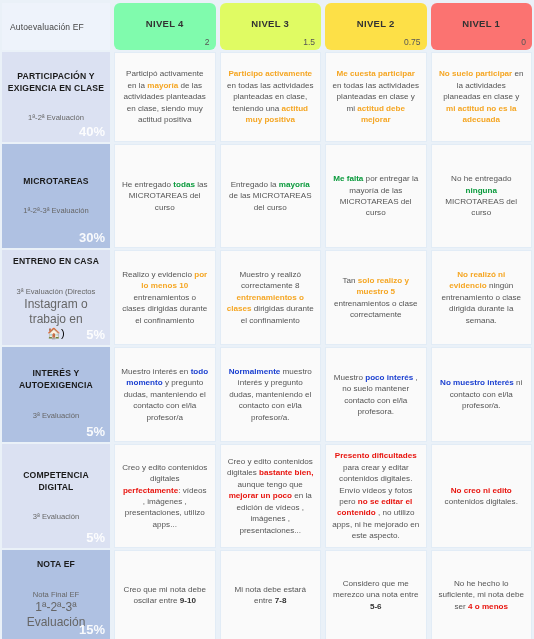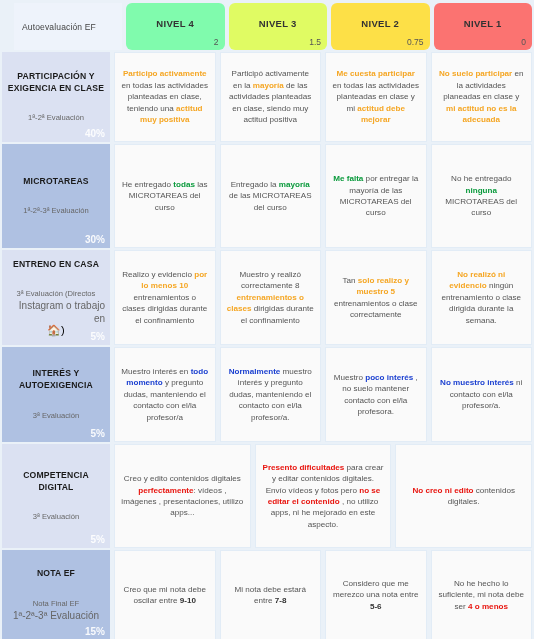--- a/index.html
+++ b/index.html
@@ -26,21 +26,20 @@
     box-sizing:border-box;
   }
   .hdr-title{
     width:108px;flex:0 0 108px;
     background:#eef3fb;
     display:flex;align-items:center;
     padding-left:8px;
     box-sizing:border-box;
     font-size:8.5px;color:#444;
     letter-spacing:.15px;
-    margin-left:12px;
   }
   .hdr-level{
     flex:1 1 0;
     margin-left:4px;
     position:relative;
     display:flex;align-items:center;justify-content:center;
     box-sizing:border-box;
     border-radius:6px;
   }
   .hdr-level .lv-name{
@@ -79,25 +78,25 @@
   .crit.shade-a{background:#dbe1f2;}
   .crit.shade-b{background:#afc1e2;}
   .crit .c-name{
     font-size:8.6px;font-weight:bold;color:#1a1a1a;
     line-height:1.35;letter-spacing:.2px;
   }
   .crit .c-sub{
     font-size:7.6px;color:#666;line-height:1.3;margin-top:19px;
   }
   .crit .c-sub2{
-    font-size:10px;color:#666;line-height:1.3;text-align:right;
+    font-size:12px;color:#666;line-height:1.3;
   }
   .crit .c-weight{
     position:absolute;right:5px;bottom:3px;
-    font-size:10px;font-weight:bold;color:#ffffff;opacity:.92;text-align:right;
+    font-size:13px;font-weight:bold;color:#ffffff;opacity:.92;text-align:right;
   }
   .crit .emoji{font-size:11px;line-height:1;}
 
   .cell{
     flex:1 1 0;
     margin-left:4px;
     background:#fafafa;
     border:1px solid #e2ecf6;
     box-sizing:border-box;
     display:flex;align-items:center;justify-content:center;
@@ -142,24 +141,24 @@
   </div>
 
   <div class="body-rows">
       <div class="row row-r1">
         <div class="crit shade-a">
           <div class="c-name">PARTICIPACIÓN Y EXIGENCIA EN CLASE</div>
           <div class="c-sub">1ª-2ª Evaluación</div>
           <div class="c-weight">40%</div>
         </div>
         <div class="cell">
+          <p>Participó activamente en la <span class="hl-orange">mayoría</span> de las actividades planteadas en clase, siendo muy actitud positiva</p>
+        </div>
+        <div class="cell">
           <p><span class="hl-orange">Participo activamente</span> en todas las actividades planteadas en clase, teniendo una <span class="hl-orange">actitud muy positiva</span></p>
-        </div>
-        <div class="cell">
-          <p>Participó activamente en la <span class="hl-orange">mayoría</span> de las actividades planteadas en clase, siendo muy actitud positiva</p>
         </div>
         <div class="cell">
           <p><span class="hl-orange">Me cuesta participar</span> en todas las actividades planteadas en clase y mi <span class="hl-orange">actitud debe mejorar</span></p>
         </div>
         <div class="cell">
           <p><span class="hl-orange">No suelo participar</span> en la actividades planeadas en clase y <span class="hl-orange">mi actitud no es la adecuada</span></p>
         </div>
       </div>
       <div class="row row-r2">
         <div class="crit shade-b">
@@ -223,20 +222,23 @@
       <div class="row row-r5">
         <div class="crit shade-a">
           <div class="c-name">COMPETENCIA DIGITAL</div>
           <div class="c-sub">3ª Evaluación</div>
           <div class="c-weight">5%</div>
         </div>
         <div class="cell">
           <p>Creo y edito contenidos digitales <span class="hl-red">perfectamente</span>: vídeos , imágenes , presentaciones, utilizo apps...</p>
         </div>
         <div class="cell">
+          <p>Creo y edito contenidos digitales <span class="hl-red">bastante bien,</span> aunque tengo que <span class="hl-red">mejorar un poco</span> en la edición de vídeos , imágenes , presentaciones...</p>
+        </div>
+        <div class="cell">
           <p><span class="hl-red">Presento dificultades</span> para crear  y editar contenidos digitales. Envío vídeos y fotos pero <span class="hl-red">no se editar el contenido</span> , no utilizo apps, ni he mejorado en este aspecto.</p>
         </div>
         <div class="cell">
           <p><span class="hl-red">No creo ni edito</span> contenidos digitales.</p>
         </div>
       </div>
       <div class="row row-r6">
         <div class="crit shade-b">
           <div class="c-name">NOTA EF</div>
           <div class="c-sub">Nota Final EF</div>

